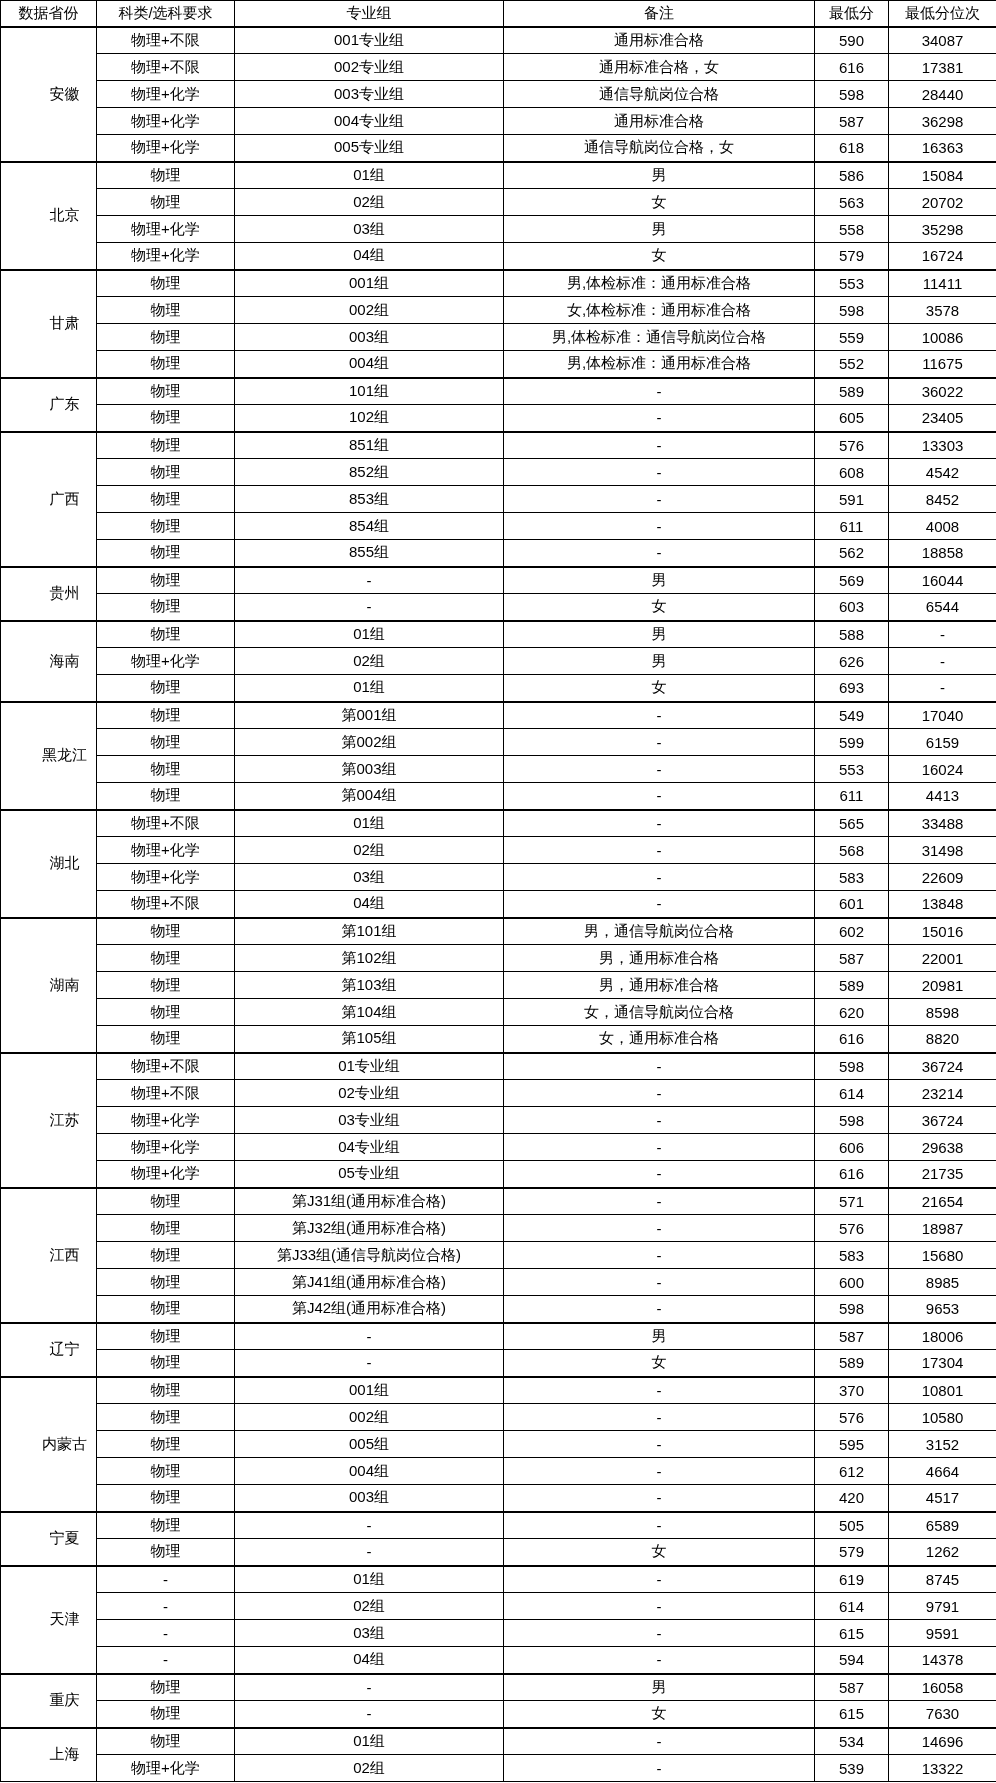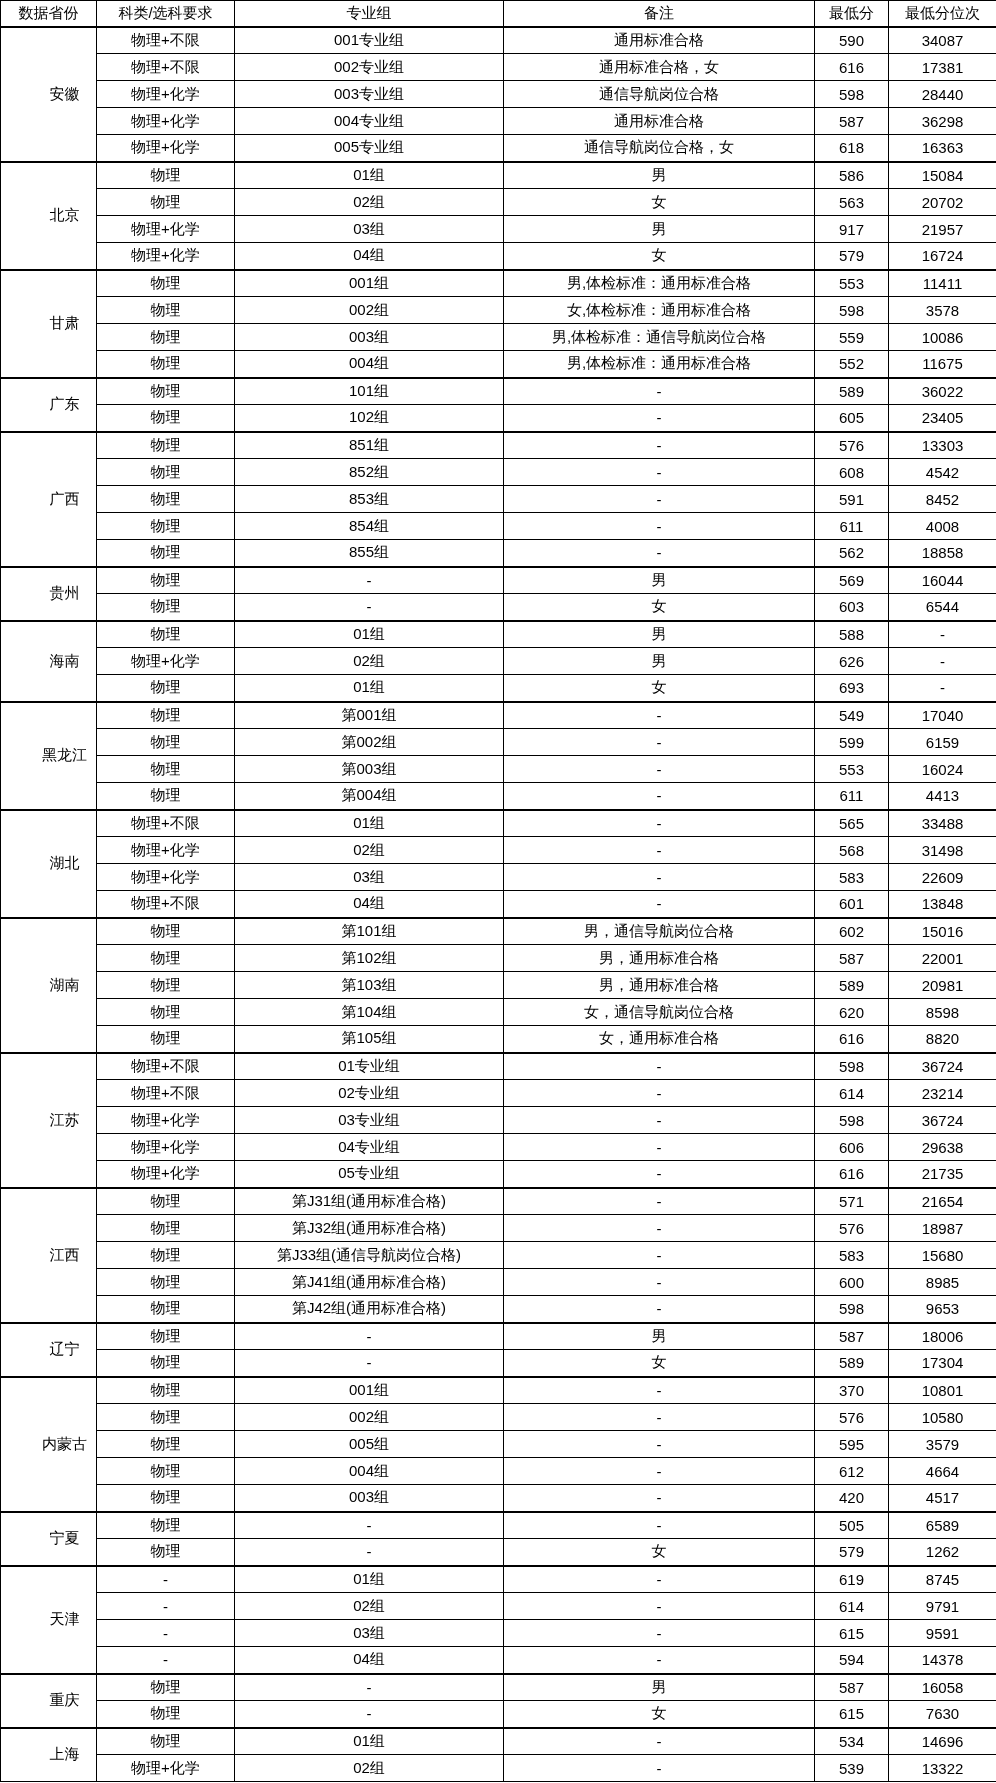--- a/index.html
+++ b/index.html
@@ -102,22 +102,22 @@
           <td>物理</td>
           <td>02组</td>
           <td>女</td>
           <td>563</td>
           <td>20702</td>
         </tr>
         <tr>
           <td>物理+化学</td>
           <td>03组</td>
           <td>男</td>
-          <td>917</td>
-          <td>21957</td>
+          <td>558</td>
+          <td>35298</td>
         </tr>
         <tr>
           <td>物理+化学</td>
           <td>04组</td>
           <td>女</td>
           <td>579</td>
           <td>16724</td>
         </tr>
         <tr class="group-start">
           <td rowspan="4" class="province">甘肃</td>
@@ -430,21 +430,21 @@
           <td>002组</td>
           <td>-</td>
           <td>576</td>
           <td>10580</td>
         </tr>
         <tr>
           <td>物理</td>
           <td>005组</td>
           <td>-</td>
           <td>595</td>
-          <td>3579</td>
+          <td>3152</td>
         </tr>
         <tr>
           <td>物理</td>
           <td>004组</td>
           <td>-</td>
           <td>612</td>
           <td>4664</td>
         </tr>
         <tr>
           <td>物理</td>

